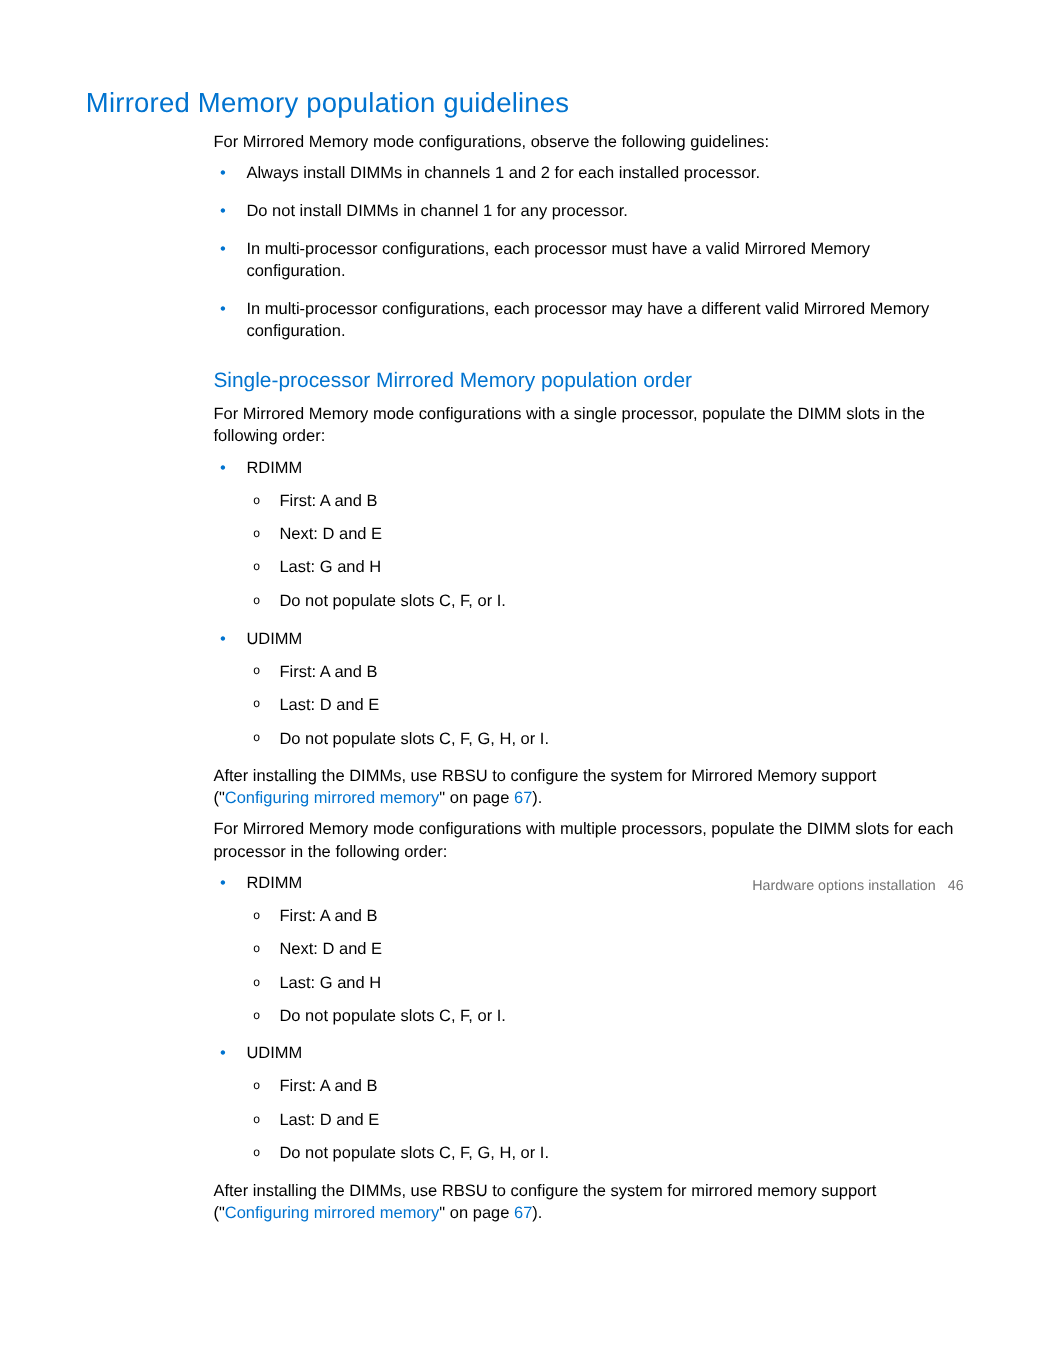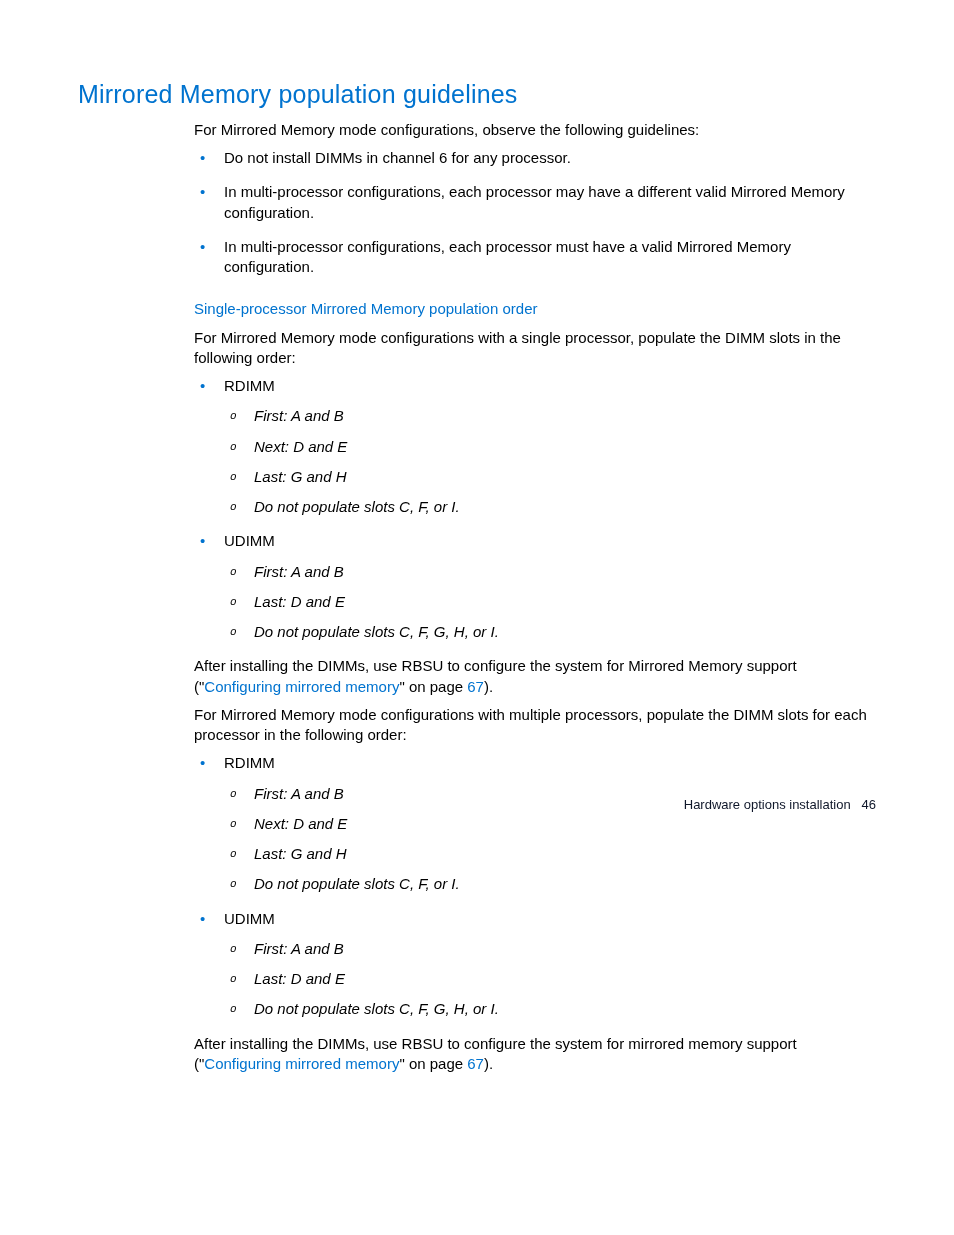--- a/index.html
+++ b/index.html
@@ -24,21 +24,21 @@
   h1.sec {
     font-weight: 400;
     color: #0073cf;
     font-size: 25px;
     margin: 0 0 8px 0;
     letter-spacing: 0.2px;
   }
   h2.sub {
     font-weight: 400;
     color: #0073cf;
-    font-size: 15px;
+    font-size: 19px;
     margin: 22px 0 8px 0;
   }
   .body-block {
     margin-left: 116px;
   }
   p.para {
     margin: 6px 0 8px 0;
   }
   ul.b1 {
     list-style: none;
@@ -56,21 +56,20 @@
     left: 6px;
     top: 0;
     color: #0073cf;
     font-size: 15px;
     line-height: 1.35;
   }
   ul.b2 {
     list-style: none;
     padding: 0;
     margin: 10px 0 0 0;
-    font-style: italic;
   }
   ul.b2 > li {
     position: relative;
     padding-left: 30px;
     margin: 0 0 10px 0;
   }
   ul.b2 > li::before {
     content: "o";
     position: absolute;
     left: 6px;
@@ -82,38 +81,39 @@
   }
   a.link {
     color: #0073cf;
     text-decoration: none;
   }
   .footer {
     position: absolute;
     bottom: 62px;
     right: 78px;
     font-size: 13px;
-    color: #0f172a;
+    color: #737373;
     margin-left: 24px;
   }
 </style>
 </head>
 <body>
 
 <div class="page">
 
   <h1 class="sec">Mirrored Memory population guidelines</h1>
 
   <div class="body-block">
     <p class="para">For Mirrored Memory mode configurations, observe the following guidelines:</p>
 
     <ul class="b1">
-      <li>Do not install DIMMs in channel 6 for any processor.</li>
+      <li>Always install DIMMs in channels 1 and 2 for each installed processor.</li>
+      <li>Do not install DIMMs in channel 1 for any processor.</li>
+      <li>In multi-processor configurations, each processor must have a valid Mirrored Memory configuration.</li>
       <li>In multi-processor configurations, each processor may have a different valid Mirrored Memory configuration.</li>
-      <li>In multi-processor configurations, each processor must have a valid Mirrored Memory configuration.</li>
     </ul>
 
     <h2 class="sub">Single-processor Mirrored Memory population order</h2>
     <p class="para">For Mirrored Memory mode configurations with a single processor, populate the DIMM slots in the following order:</p>
 
     <ul class="b1">
       <li>
         <span>RDIMM</span>
         <ul class="b2">
           <li>First: A and B</li>

